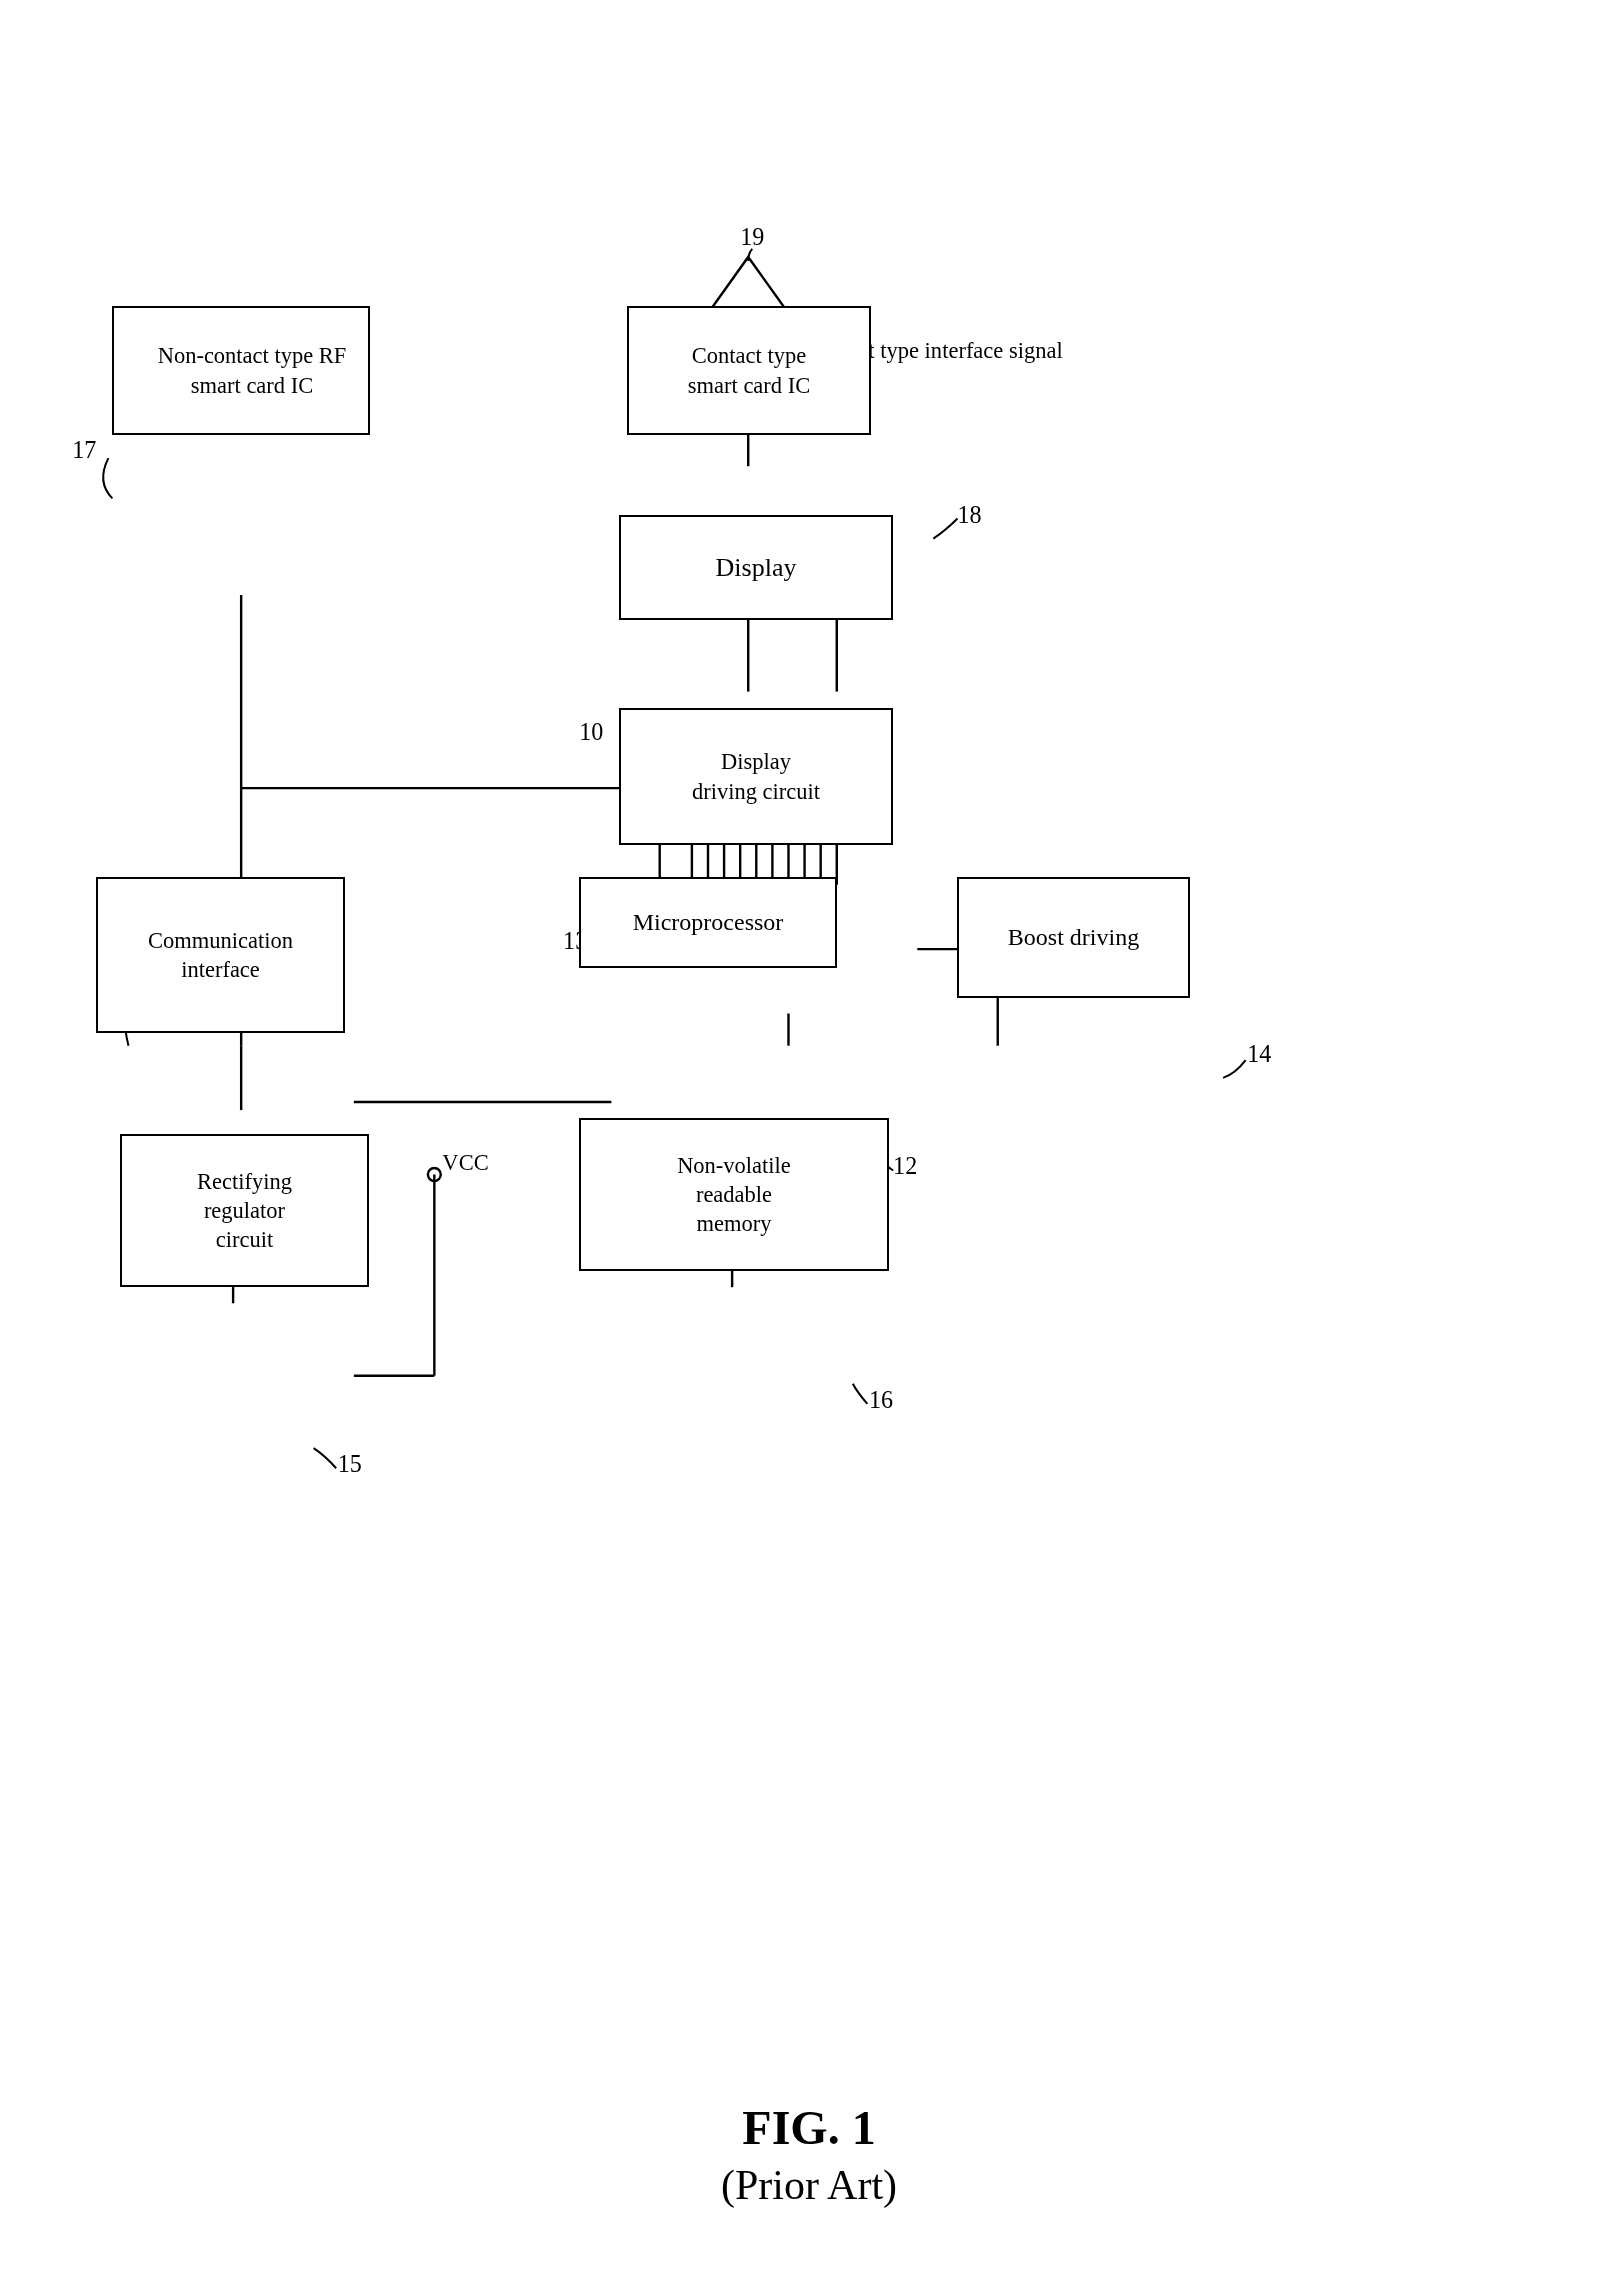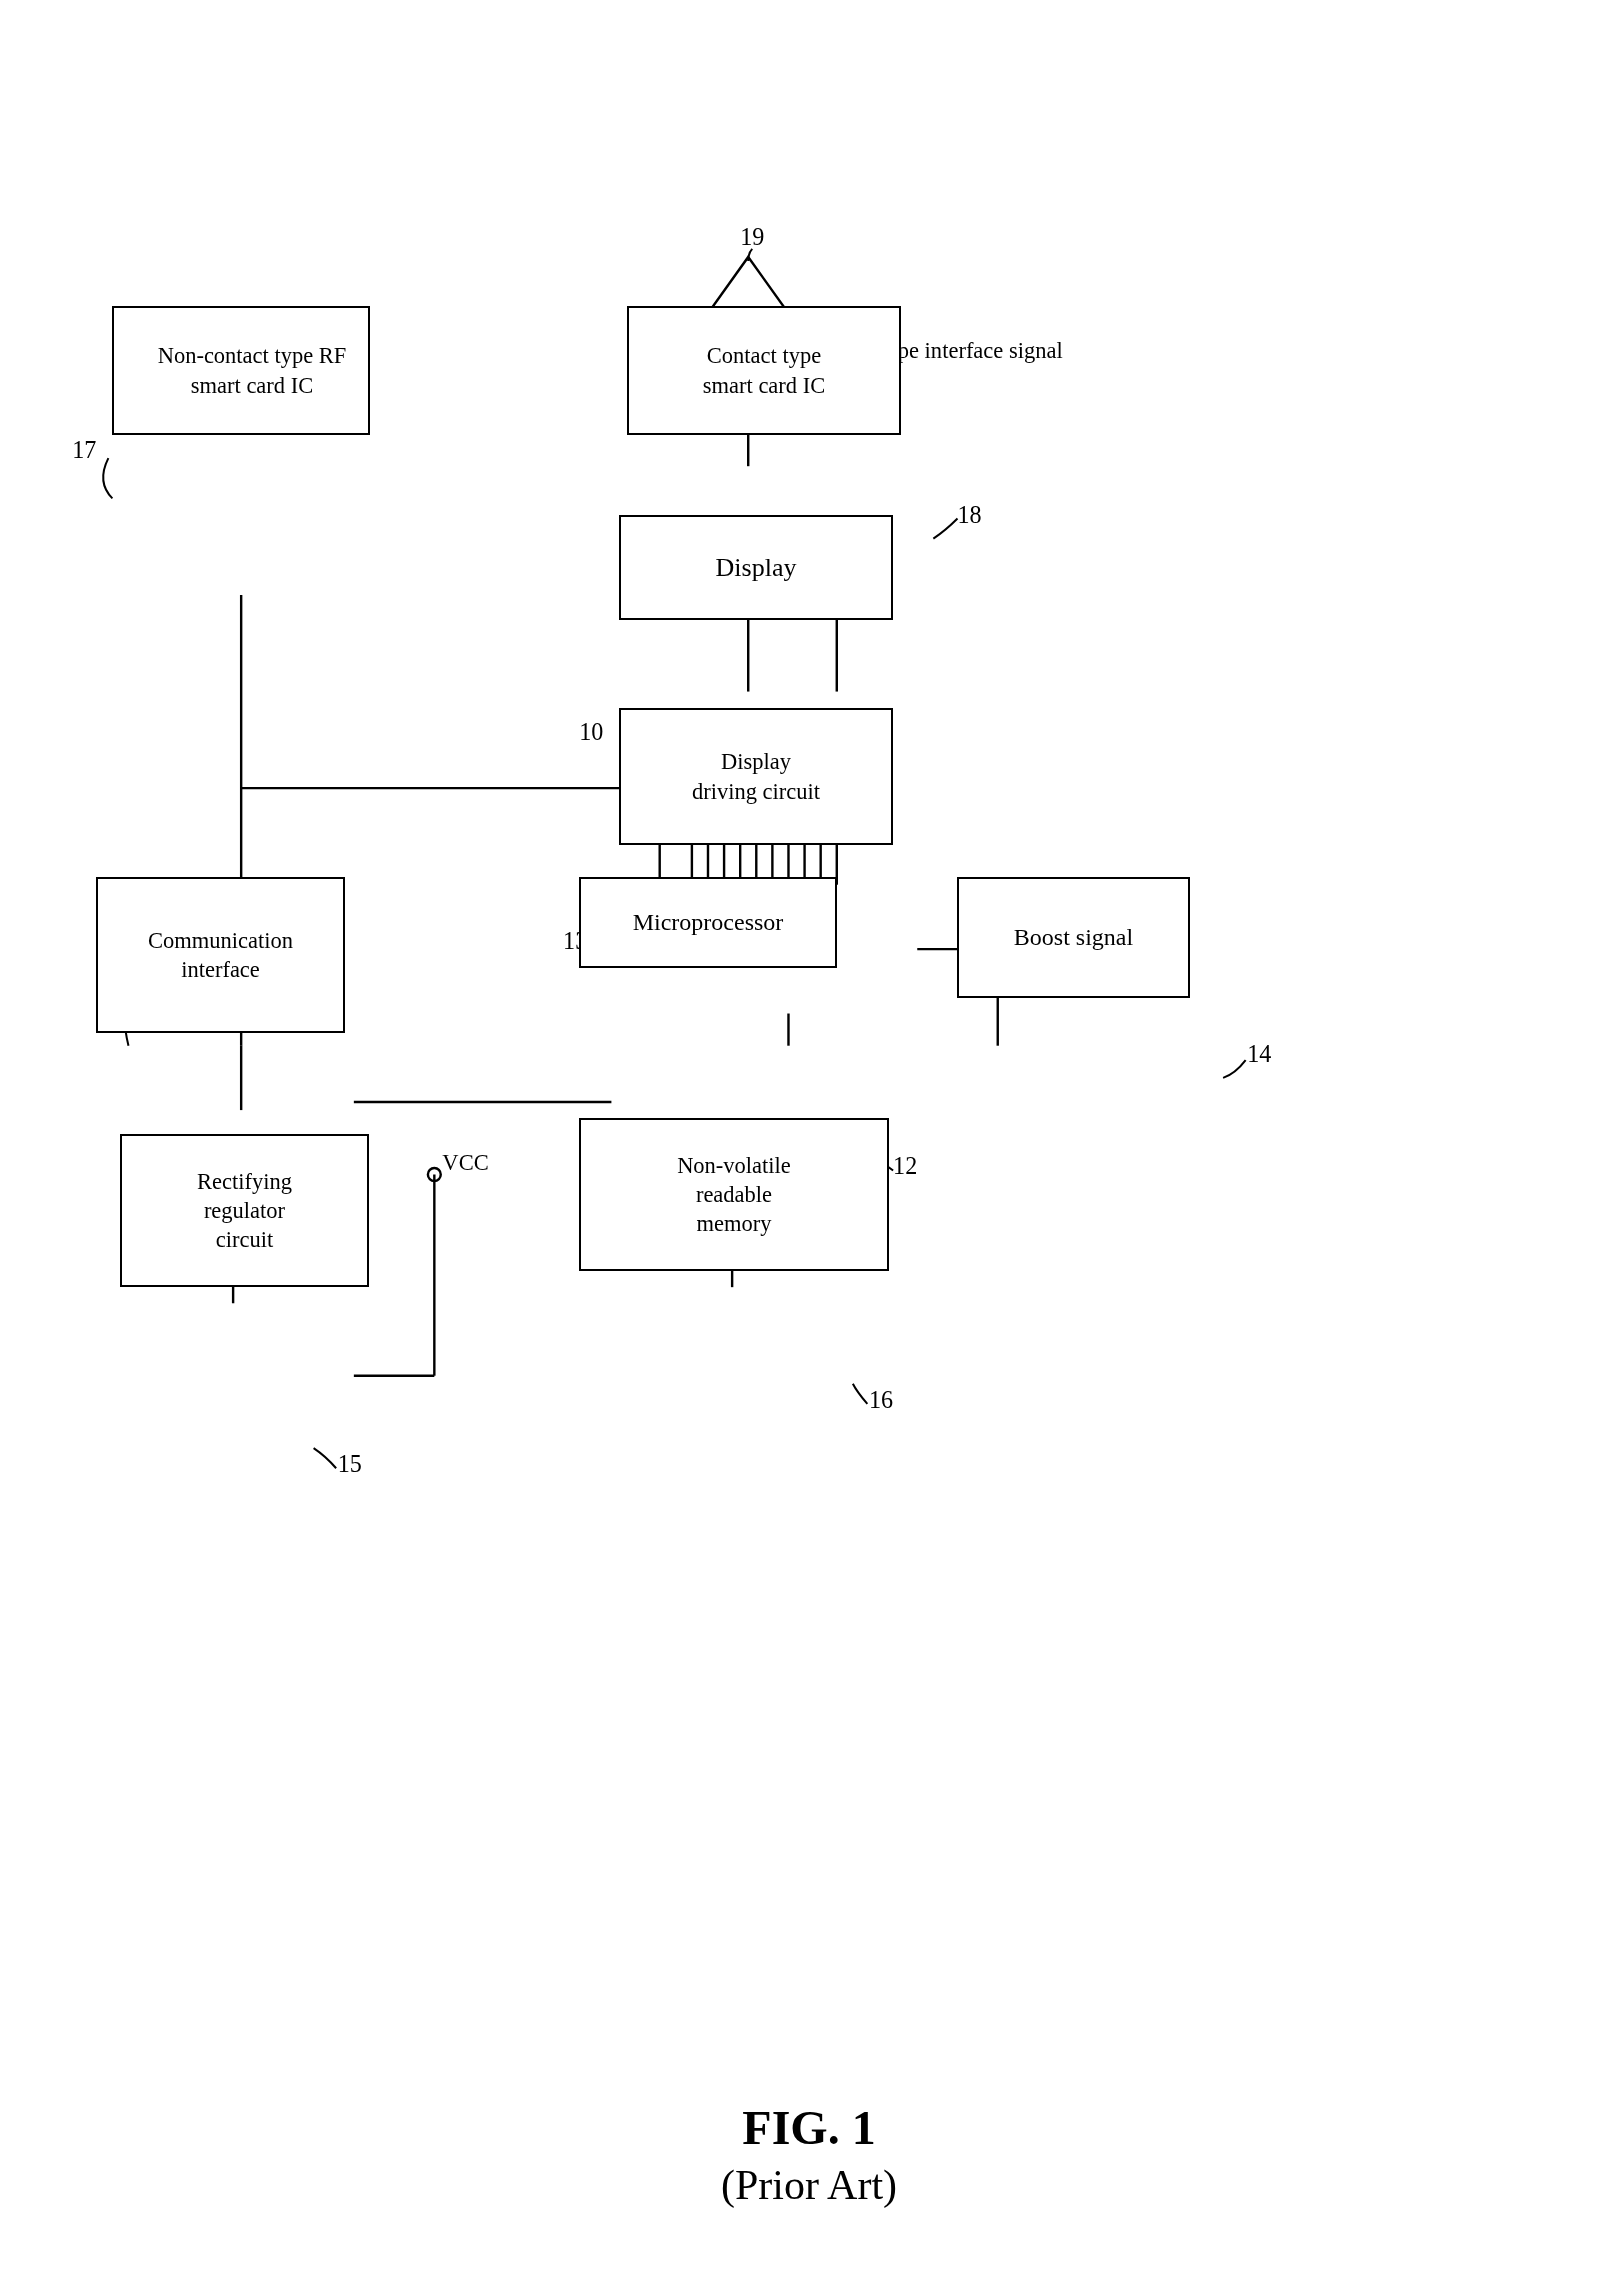--- a/index.html
+++ b/index.html
@@ -148,42 +148,42 @@
 
     <text x="490" y="1195" font-size="28" font-family="Times New Roman">VCC</text>
 
   </svg>
 
   <div class="box" style="left:64px; top:258px; width:258px; height:129px; font-size:22.5px;padding-left:22px;">
     <span>Non-contact type
 RF smart card IC</span>
   </div>
 
-  <div class="box" style="left:579px; top:258px; width:274px; height:129px; font-size:22.5px;">
+  <div class="box" style="left:579px; top:258px; width:244px; height:129px; font-size:22.5px;">
     <span>Contact type<br>smart card IC</span>
   </div>
 
   <div class="box" style="left:571px; top:467px; width:274px; height:105px; font-size:26px;">
     <span>Display</span>
   </div>
 
   <div class="box" style="left:571px; top:660px; width:274px; height:137px; font-size:22.5px;">
     <span>Display<br>driving circuit</span>
   </div>
 
   <div class="box" style="left:48px; top:829px; width:249px; height:156px; font-size:22.5px;">
     <span>Communication<br>interface</span>
   </div>
 
   <div class="box" style="left:531px; top:829px; width:258px; height:91px; font-size:24px;">
     <span>Microprocessor</span>
   </div>
 
   <div class="box" style="left:909px; top:829px; width:233px; height:121px; font-size:24px;">
-    <span>Boost signal</span>
+    <span>Boost driving</span>
   </div>
 
   <div class="box" style="left:48px; top:1086px; width:249px; height:153px; font-size:22.5px;margin-left:24px;">
     <span>Rectifying<br>regulator<br>circuit</span>
   </div>
 
   <div class="box" style="left:531px; top:1070px; width:310px; height:153px; font-size:22.5px;">
     <span>Non-volatile<br>readable<br>memory</span>
   </div>
 

